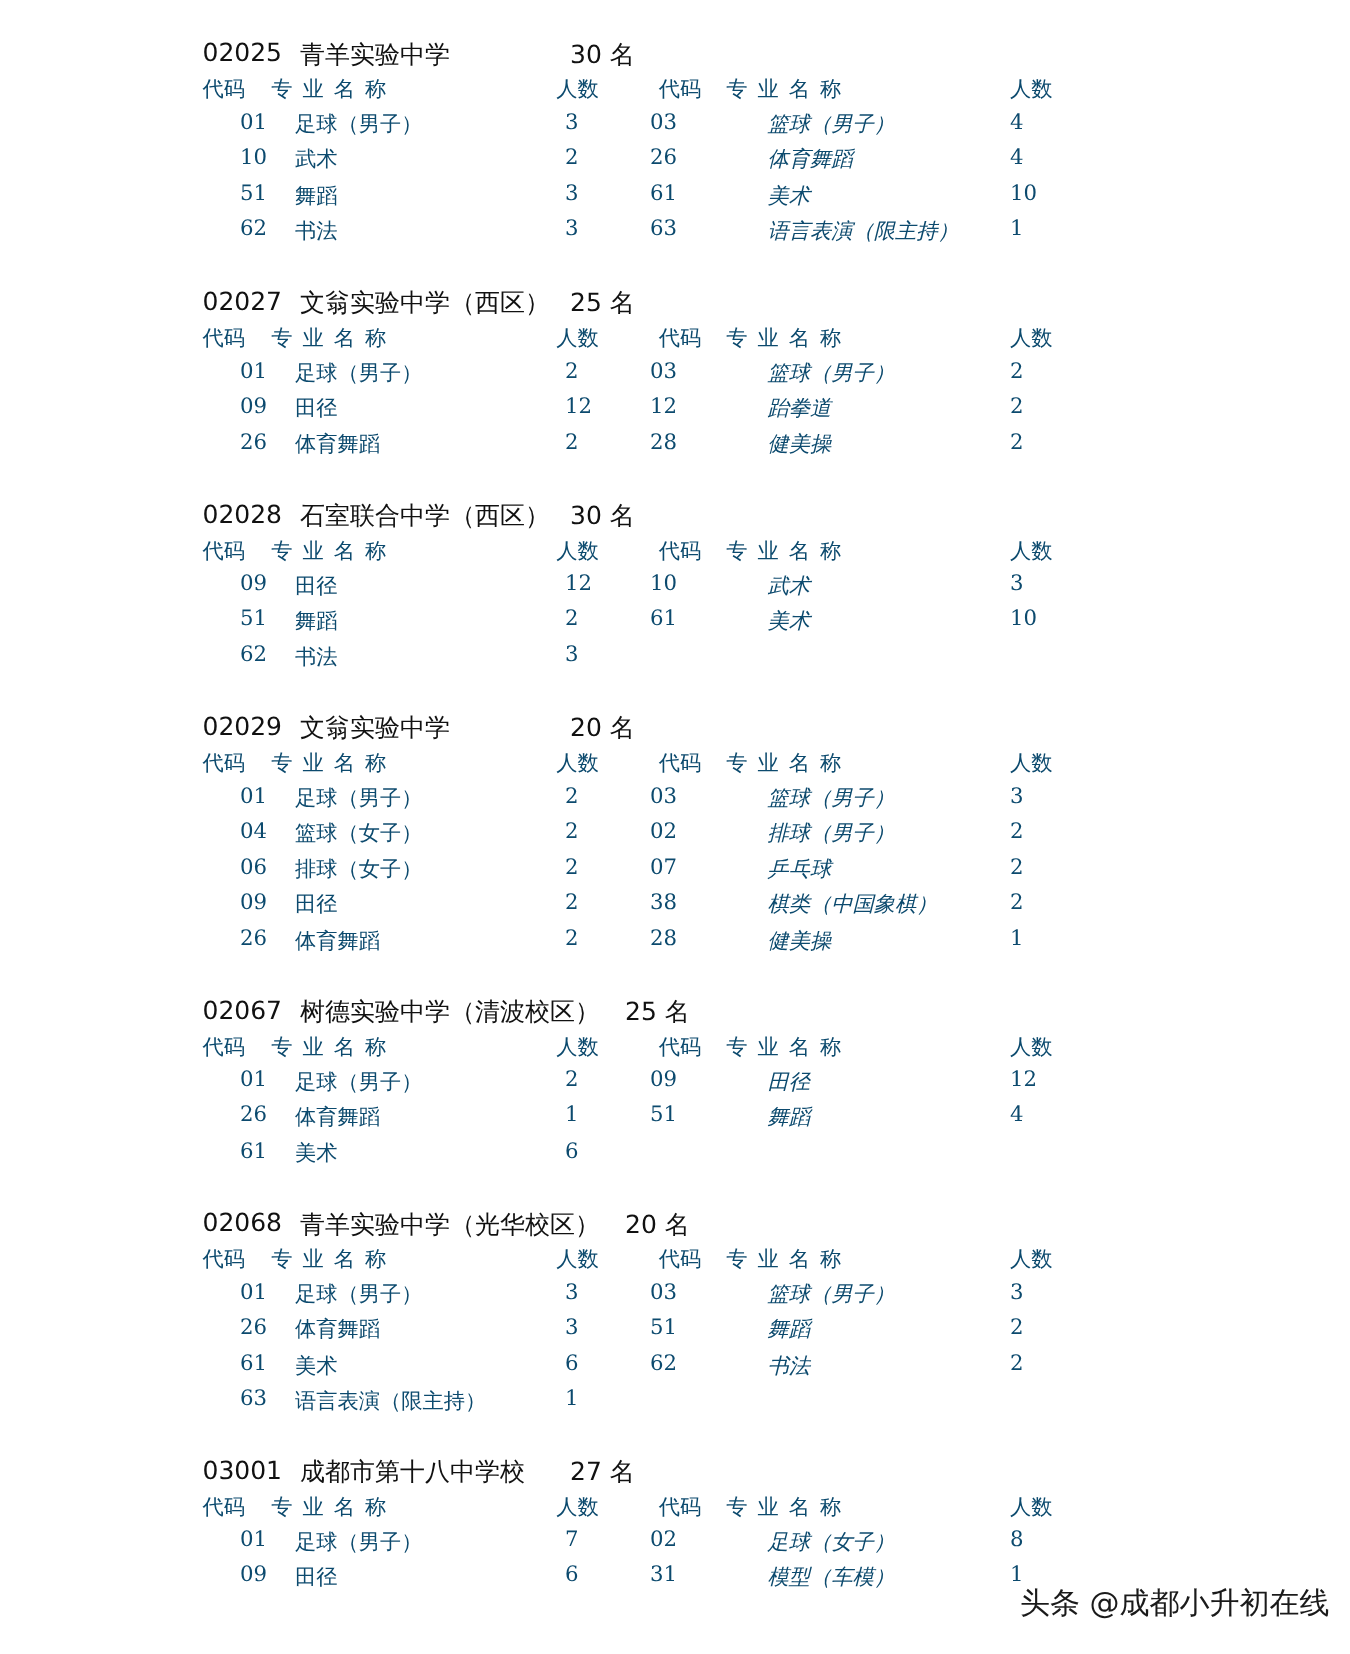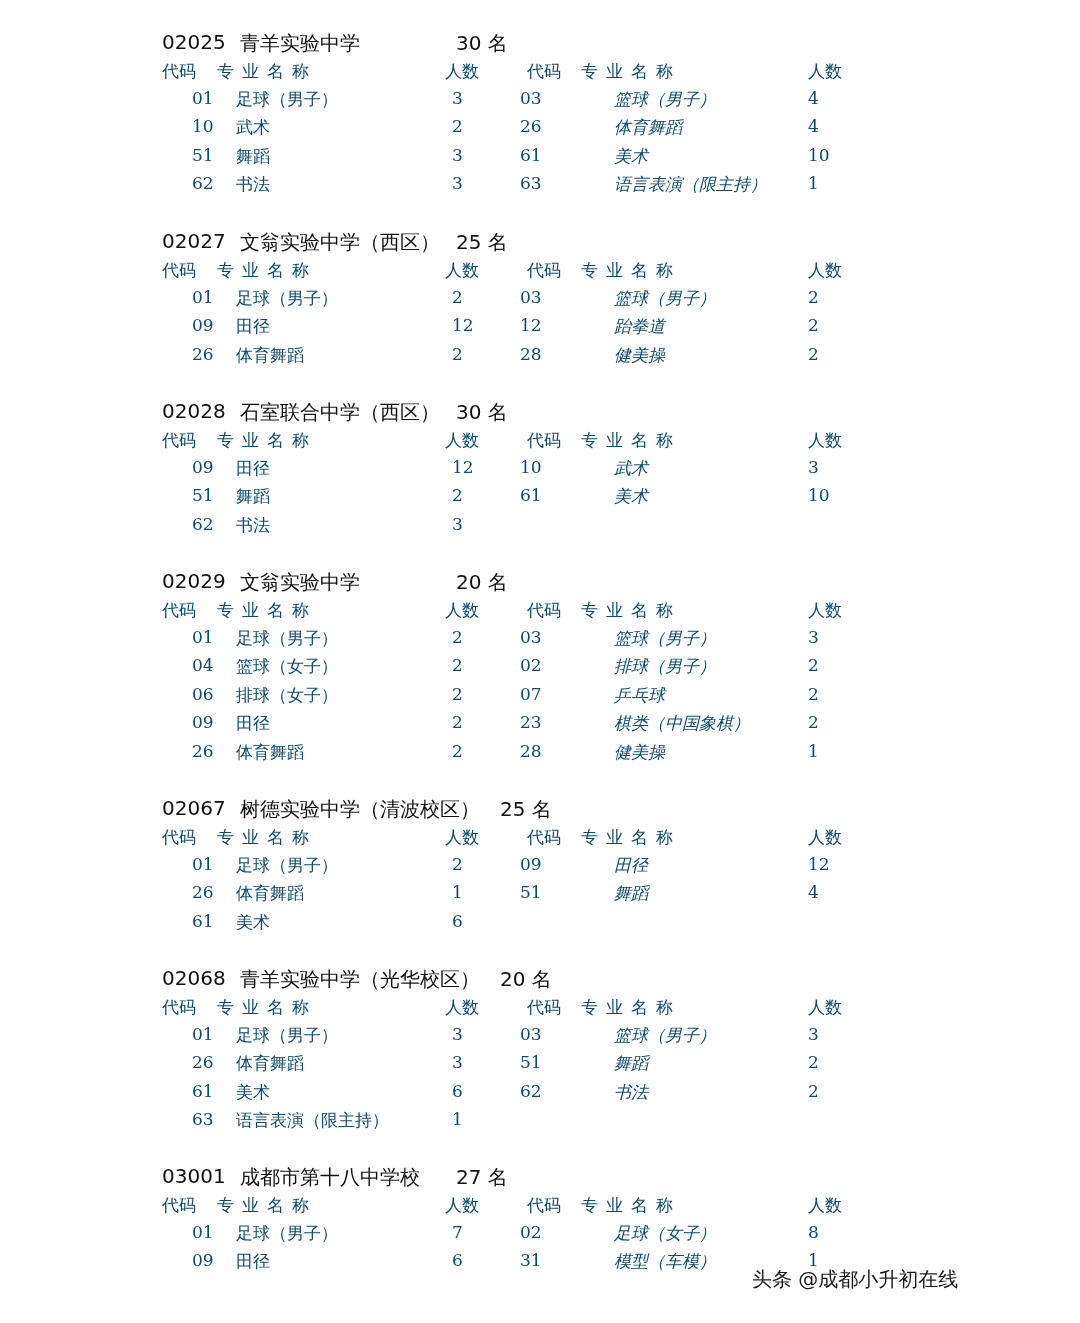--- a/index.html
+++ b/index.html
@@ -16,21 +16,21 @@
   .h-cnt1 { left:445px; }
   .h-code2 { left:527px; }
   .h-name2 { left:581px; letter-spacing:8px; }
   .h-cnt2 { left:808px; }
   .c-code1 { left:192px; }
   .c-name1 { left:236px; }
   .c-cnt1 { left:452px; }
   .c-code2 { left:520px; }
   .c-name2 { left:614px;font-style:italic; }
   .c-cnt2 { left:808px; }
-  .watermark { position:absolute; left:752px; top:1266px; font-family:"DejaVu Sans","Liberation Sans",sans-serif; font-size:20px; color:#1a1a1a; white-space:nowrap; }
+  .watermark { position:absolute; left:816px; top:1266px; font-family:"DejaVu Sans","Liberation Sans",sans-serif; font-size:24px; color:#1a1a1a; white-space:nowrap; }
 </style>
 </head>
 <body>
 
 <div id="doc">
     <div class="school" style="top: 30px;">
       <div class="title">
         <span class="code">02025</span>
         <span class="name">青羊实验中学</span>
         <span class="quota" style="left:294px">30 名</span>
@@ -186,21 +186,21 @@
         <span class="c-name1">排球（女子）</span>
         <span class="c-cnt1">2</span>
         <span class="c-code2">07</span>
         <span class="c-name2">乒乓球</span>
         <span class="c-cnt2">2</span>
       </div>
       <div class="row" style="top:143.2px">
         <span class="c-code1">09</span>
         <span class="c-name1">田径</span>
         <span class="c-cnt1">2</span>
-        <span class="c-code2">23</span>
+        <span class="c-code2">38</span>
         <span class="c-name2">棋类（中国象棋）</span>
         <span class="c-cnt2">2</span>
       </div>
       <div class="row" style="top:171.6px">
         <span class="c-code1">26</span>
         <span class="c-name1">体育舞蹈</span>
         <span class="c-cnt1">2</span>
         <span class="c-code2">28</span>
         <span class="c-name2">健美操</span>
         <span class="c-cnt2">1</span>

